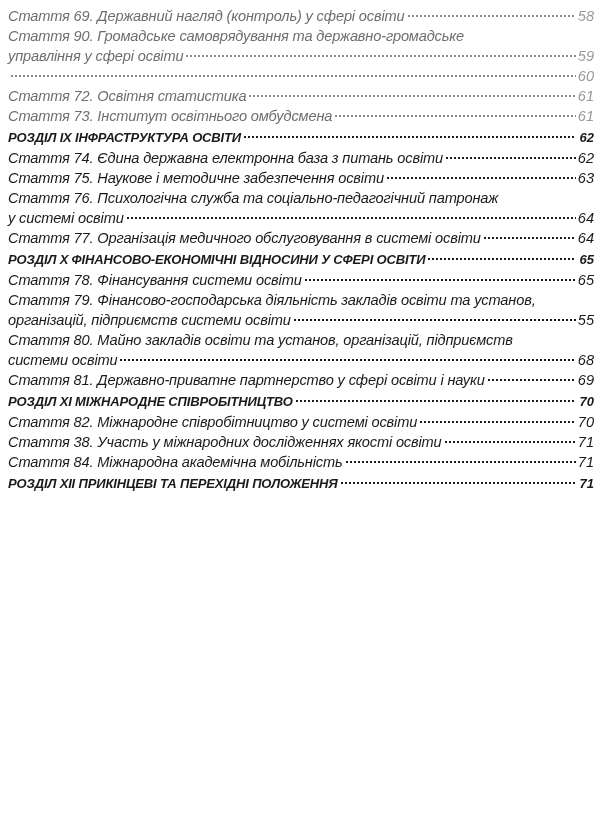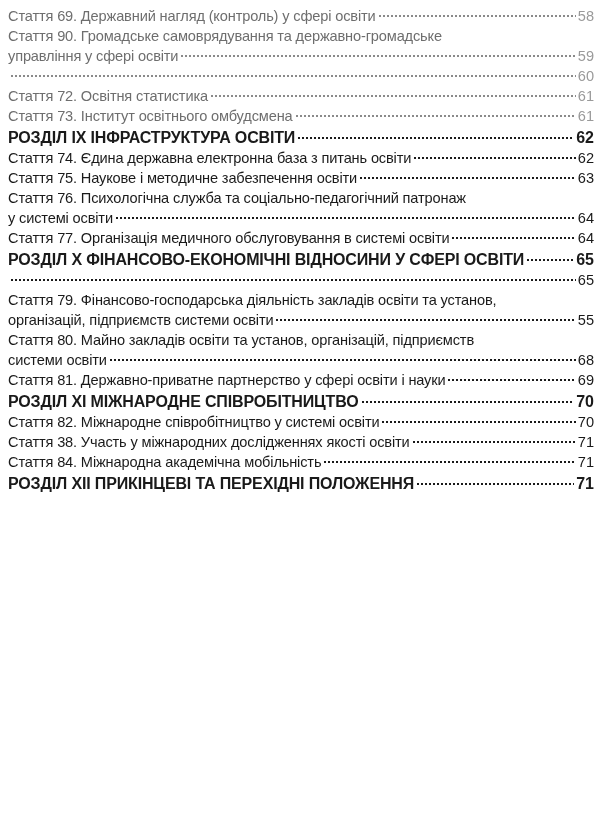--- a/index.html
+++ b/index.html
@@ -13,32 +13,33 @@
       position: relative;
       overflow: hidden;
       font-family: "Liberation Sans", sans-serif;
       color: #1a1a1a;
     }
     .toc {
       position: absolute;
       left: 8px;
       top: 6px;
       width: 586px;
+      font-style: italic;
     }
     .row {
       display: flex;
       align-items: baseline;
       height: 20px;
       line-height: 20px;
       font-size: 14.6px;
       white-space: nowrap;
     }
     .row.section {
       font-weight: bold;
-      font-size: 16px;
+      font-size: 13px;
       height: 21px;
       line-height: 21px;
       margin-top: 1px;
     }
     .row.cont {
       
     }
     .label {
       flex: 0 0 auto;
       letter-spacing: -0.15px;
@@ -143,20 +144,21 @@
     <span class="page">64</span>
   </div>
 
   <div class="row section">
     <span class="label">РОЗДІЛ X ФІНАНСОВО-ЕКОНОМІЧНІ ВІДНОСИНИ У СФЕРІ ОСВІТИ</span>
     <span class="leader"></span>
     <span class="page">65</span>
   </div>
 
   <div class="row">
+    <span class="label">Стаття 78. Фінансування системи освіти</span>
     <span class="leader"></span>
     <span class="page">65</span>
   </div>
 
   <div class="row cont">
     <span class="label">Стаття 79. Фінансово-господарська діяльність закладів освіти та установ,</span>
   </div>
   <div class="row">
     <span class="label">організацій, підприємств системи освіти</span>
     <span class="leader"></span>

